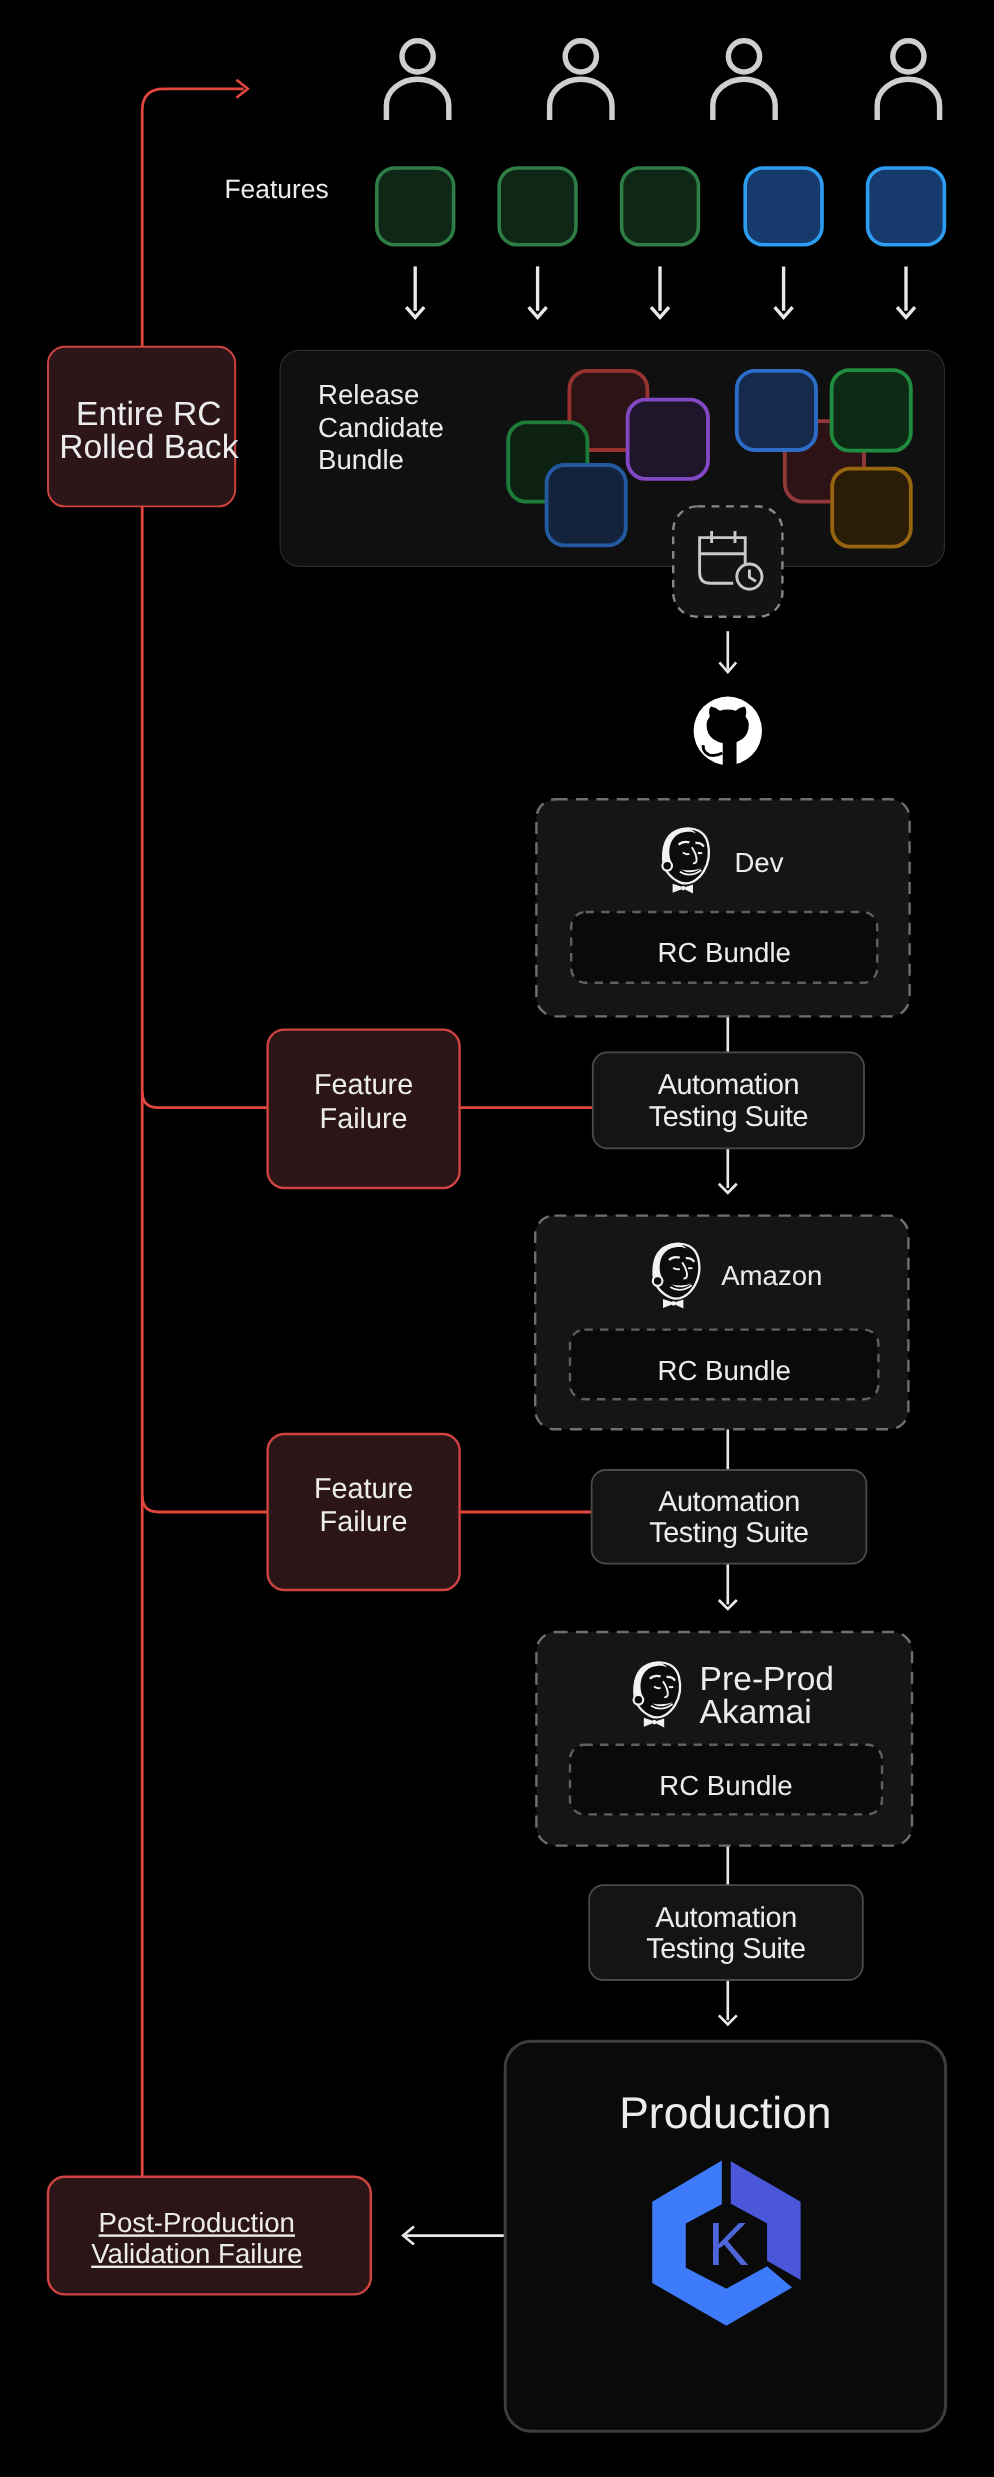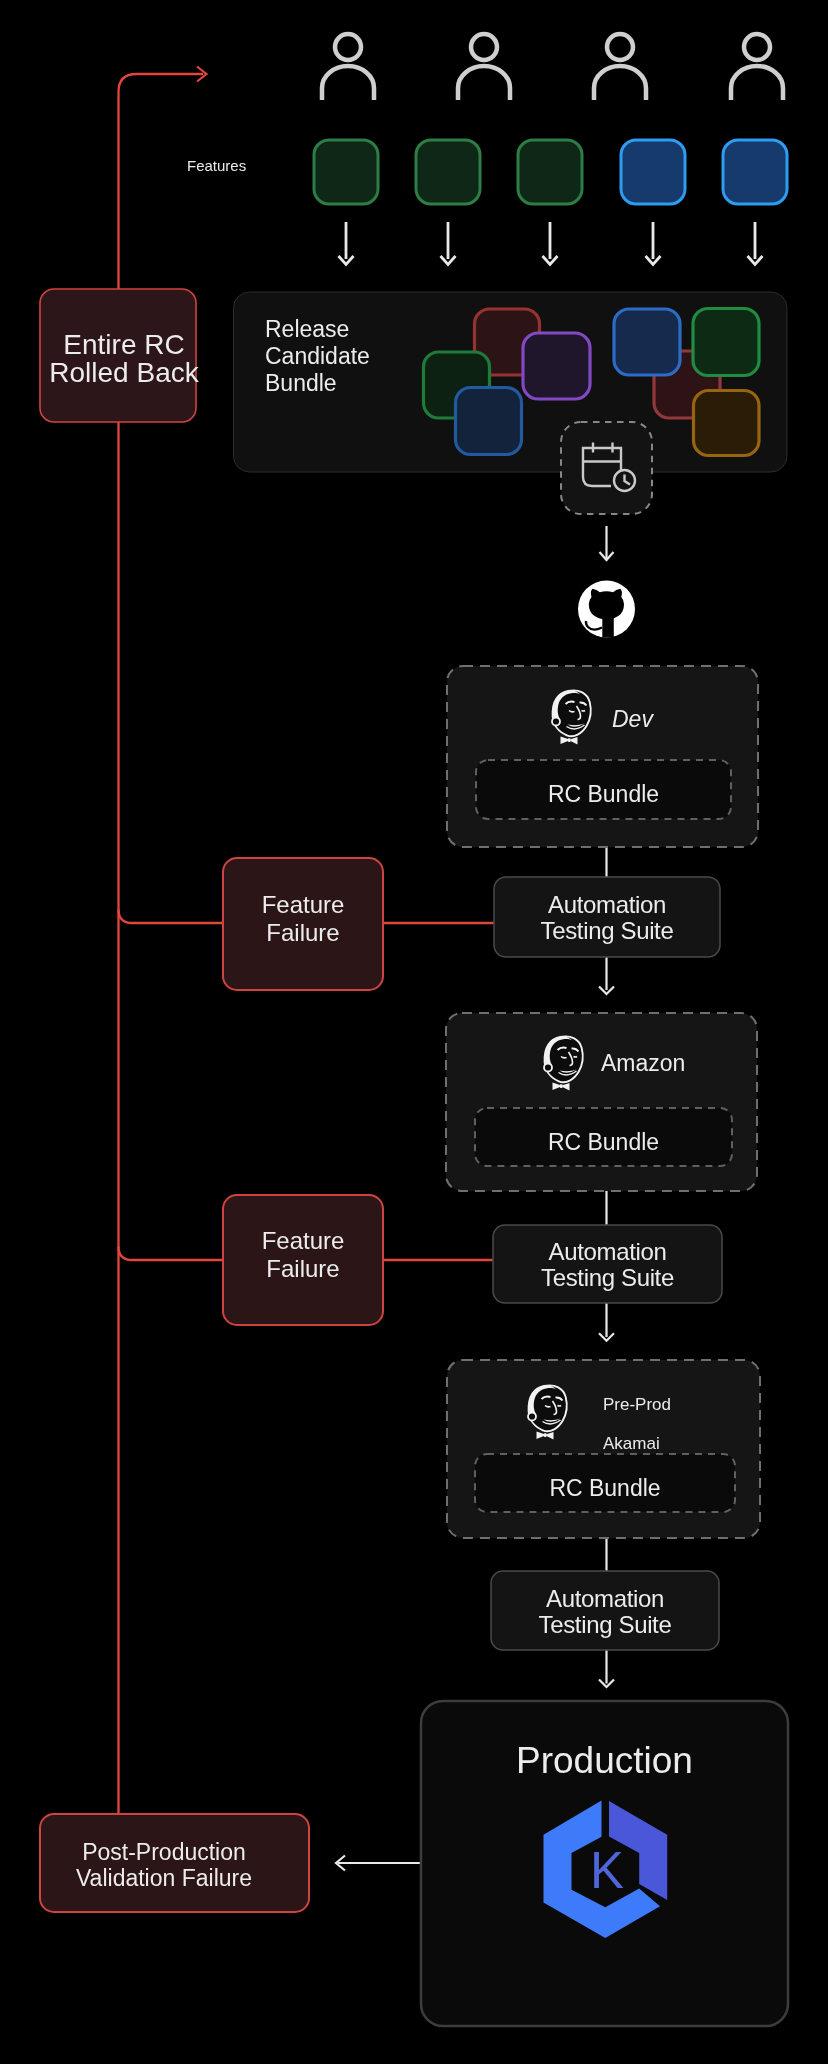--- a/index.html
+++ b/index.html
@@ -141,29 +141,29 @@
   <use href="#jenk" x="541" y="1035"></use>
   <use href="#jenk" x="525" y="1384"></use>
 
   <g transform="translate(543.5,1799)">
     <path fill="#3e7bfa" d="M58,1.5 L58,37.8 L28,54 L28,90.8 L61.8,108.2 L95.7,89.5 L116.5,107.3 L61.8,139.1 L0,103.4 L0,35.7 Z"></path>
     <path fill="#4a57d8" d="M65.5,2 L123.7,35.7 L123.7,101 L95.7,85 L95.7,53.9 L65.5,37.5 Z"></path>
     <text x="63.5" y="88.5" font-family="Liberation Sans, sans-serif" font-size="51" fill="#4f66d8" text-anchor="middle">K</text>
   </g>
 </svg>
 
-<div class="t" style="left:187px;top:157px;font-size:15px;">Features</div>
+<div class="t" style="left:187px;top:145px;font-size:22px;">Features</div>
 <div class="t c" style="left:40px;top:292px;width:168px;height:133px;font-size:28px;line-height:28px;">Entire RC<br>Rolled Back</div>
 <div class="t" style="left:265px;top:316px;font-size:23px;line-height:27px;">Release<br>Candidate<br>Bundle</div>
-<div class="t" style="left:612px;top:706px;font-size:23px;font-style:italic;">Dev</div>
+<div class="t" style="left:612px;top:706px;font-size:23px;">Dev</div>
 <div class="t c" style="left:476px;top:765px;width:255px;height:59px;font-size:23px;">RC Bundle</div>
 <div class="t c" style="left:494px;top:878px;width:226px;height:80px;font-size:24px;line-height:26px;letter-spacing:-0.35px;">Automation<br>Testing Suite</div>
 <div class="t c" style="left:223px;top:858px;width:160px;height:122px;font-size:24px;line-height:28px;">Feature<br>Failure</div>
 <div class="t" style="left:601px;top:1050px;font-size:23px;">Amazon</div>
 <div class="t c" style="left:475px;top:1113px;width:257px;height:58px;font-size:23px;">RC Bundle</div>
 <div class="t c" style="left:493px;top:1226px;width:229px;height:78px;font-size:24px;line-height:26px;letter-spacing:-0.35px;">Automation<br>Testing Suite</div>
 <div class="t c" style="left:223px;top:1195px;width:160px;height:120px;font-size:24px;line-height:28px;">Feature<br>Failure</div>
-<div class="t" style="left:583px;top:1385px;font-size:17px;line-height:39px;margin-left:20px;">Pre-Prod<br>Akamai</div>
+<div class="t" style="left:583px;top:1385px;font-size:28px;line-height:28px;">Pre-Prod<br>Akamai</div>
 <div class="t c" style="left:475px;top:1459px;width:260px;height:58px;font-size:23px;">RC Bundle</div>
 <div class="t c" style="left:491px;top:1572px;width:228px;height:79px;font-size:24px;line-height:26px;letter-spacing:-0.35px;">Automation<br>Testing Suite</div>
 <div class="t" style="left:421px;top:1740px;width:367px;text-align:center;font-size:37px;">Production</div>
-<div class="t c" style="left:40px;top:1816px;width:248px;height:98px;font-size:23px;line-height:26.5px;">Post-Production<br>Validation Failure</div>
+<div class="t c" style="left:40px;top:1816px;width:248px;height:98px;font-size:23px;line-height:26.5px;text-decoration:underline;">Post-Production<br>Validation Failure</div>
 </div>
 
 </body></html>

